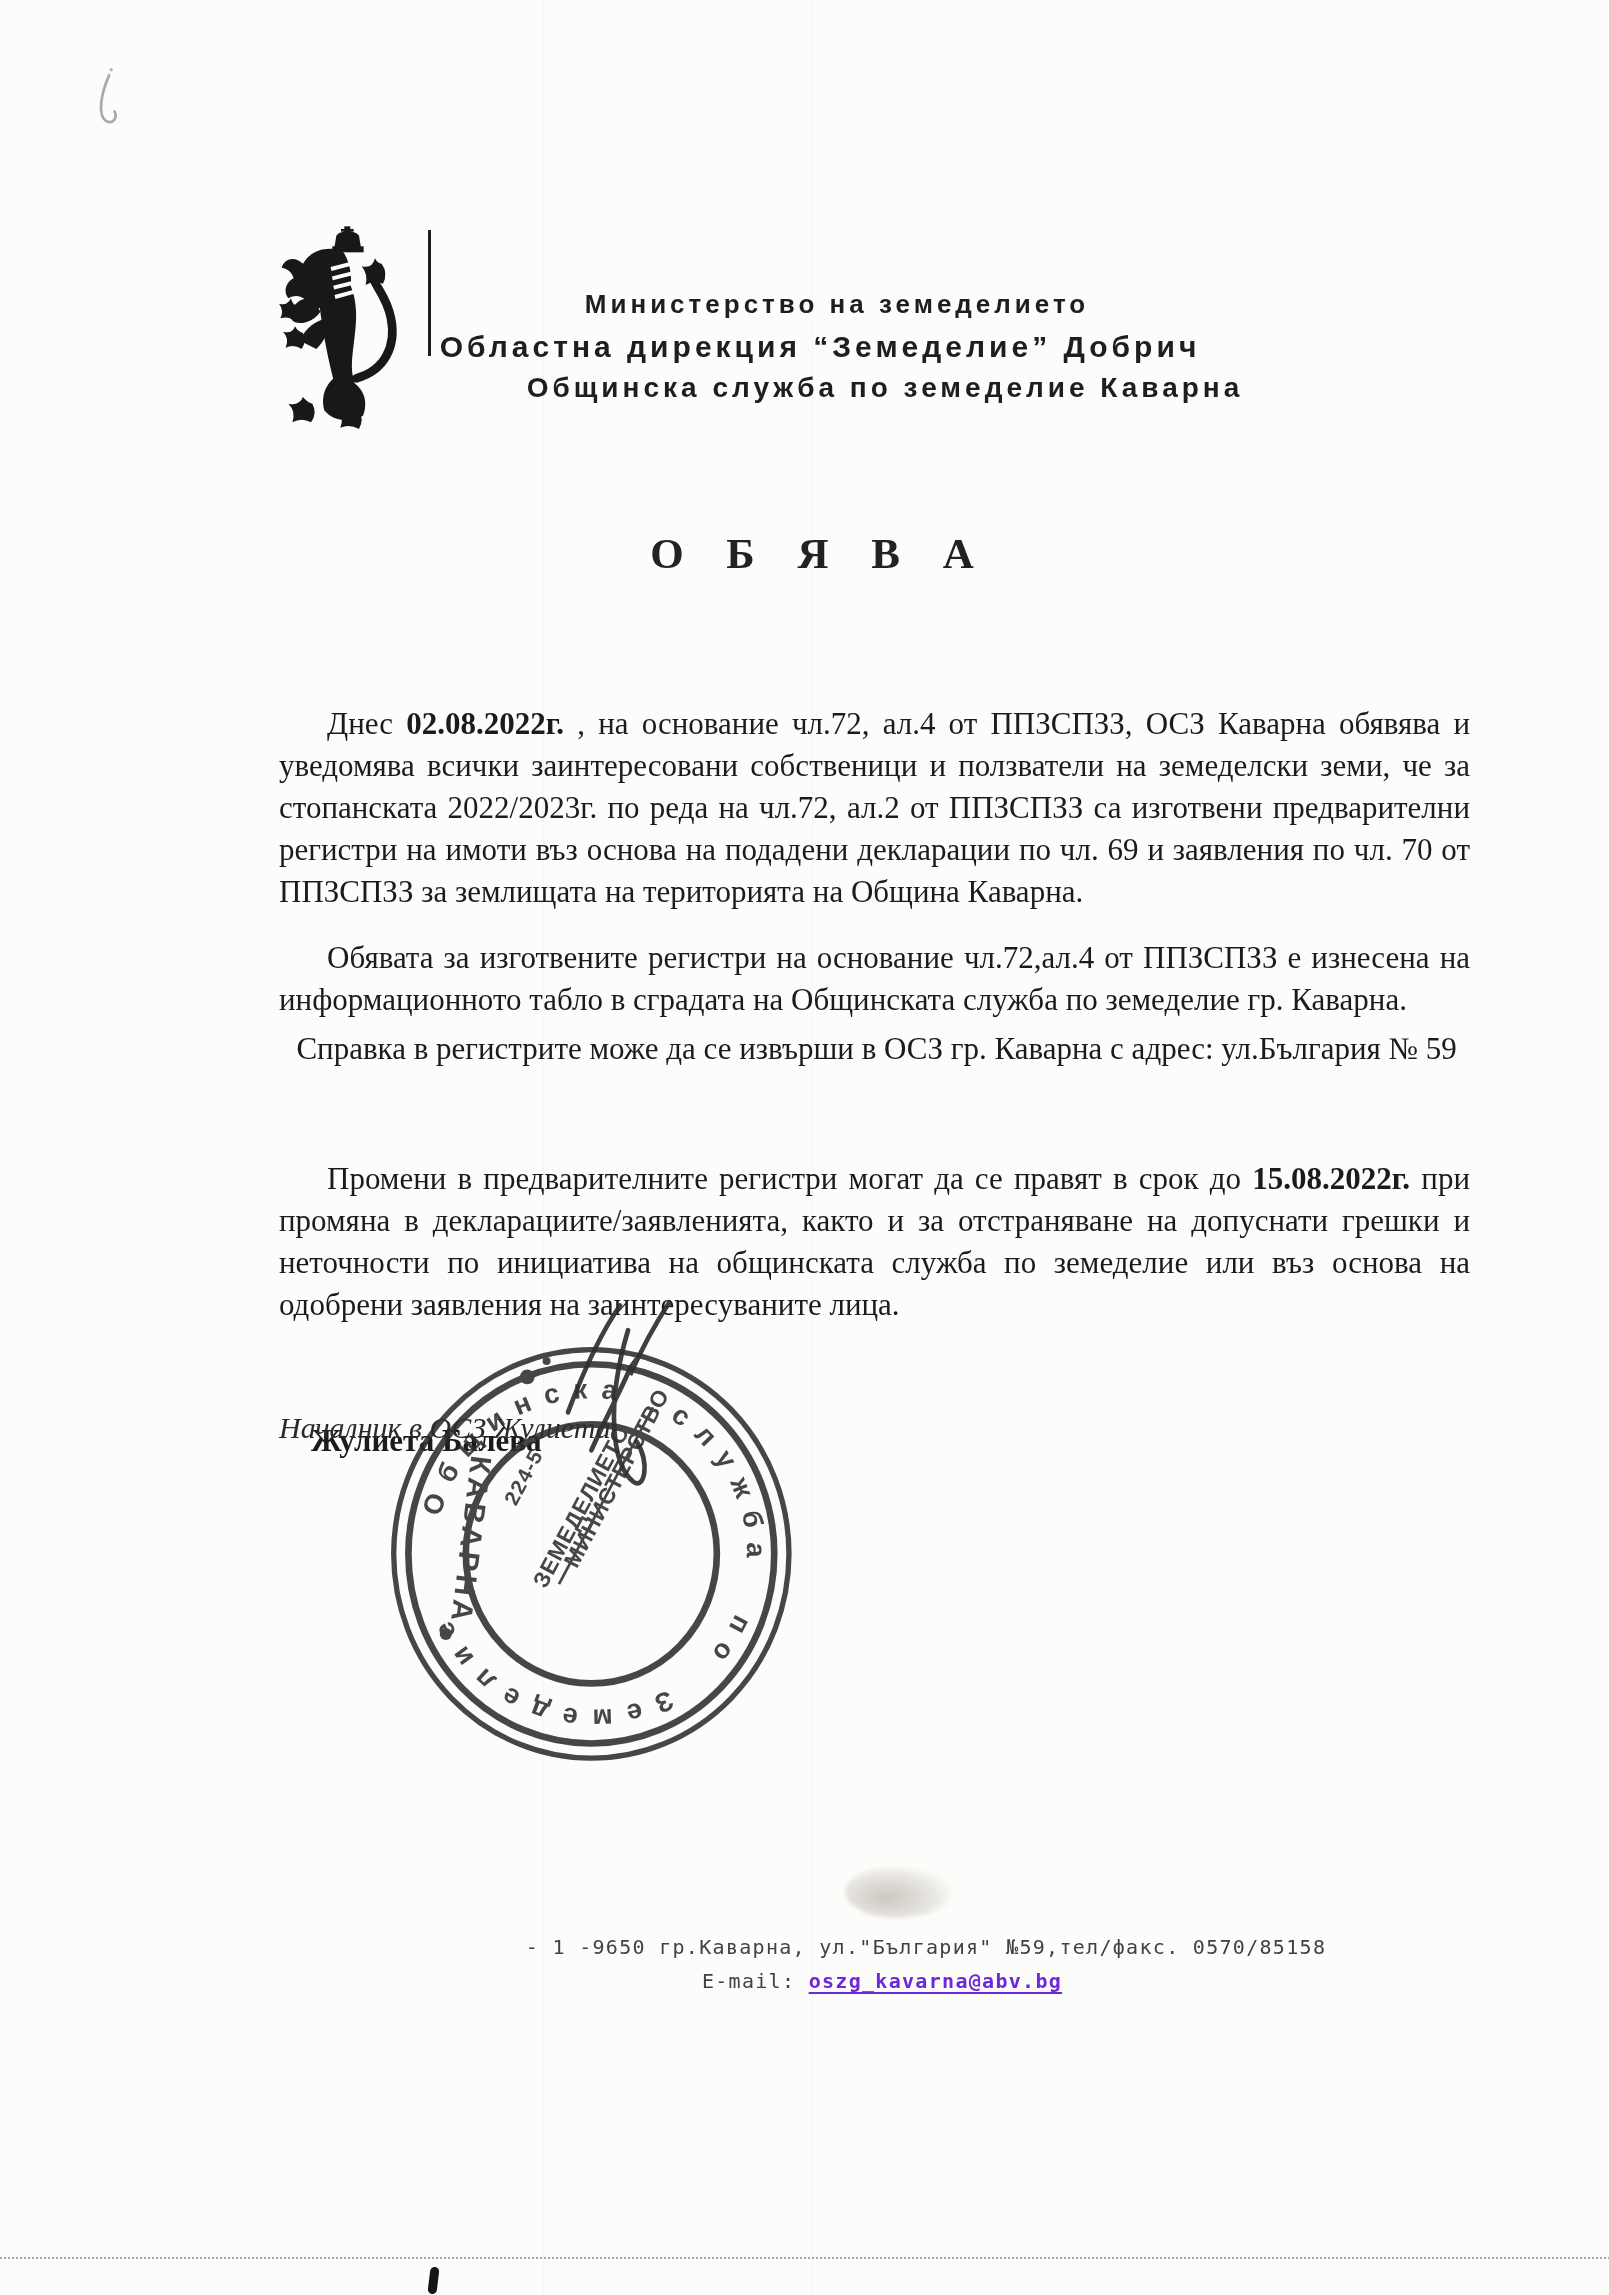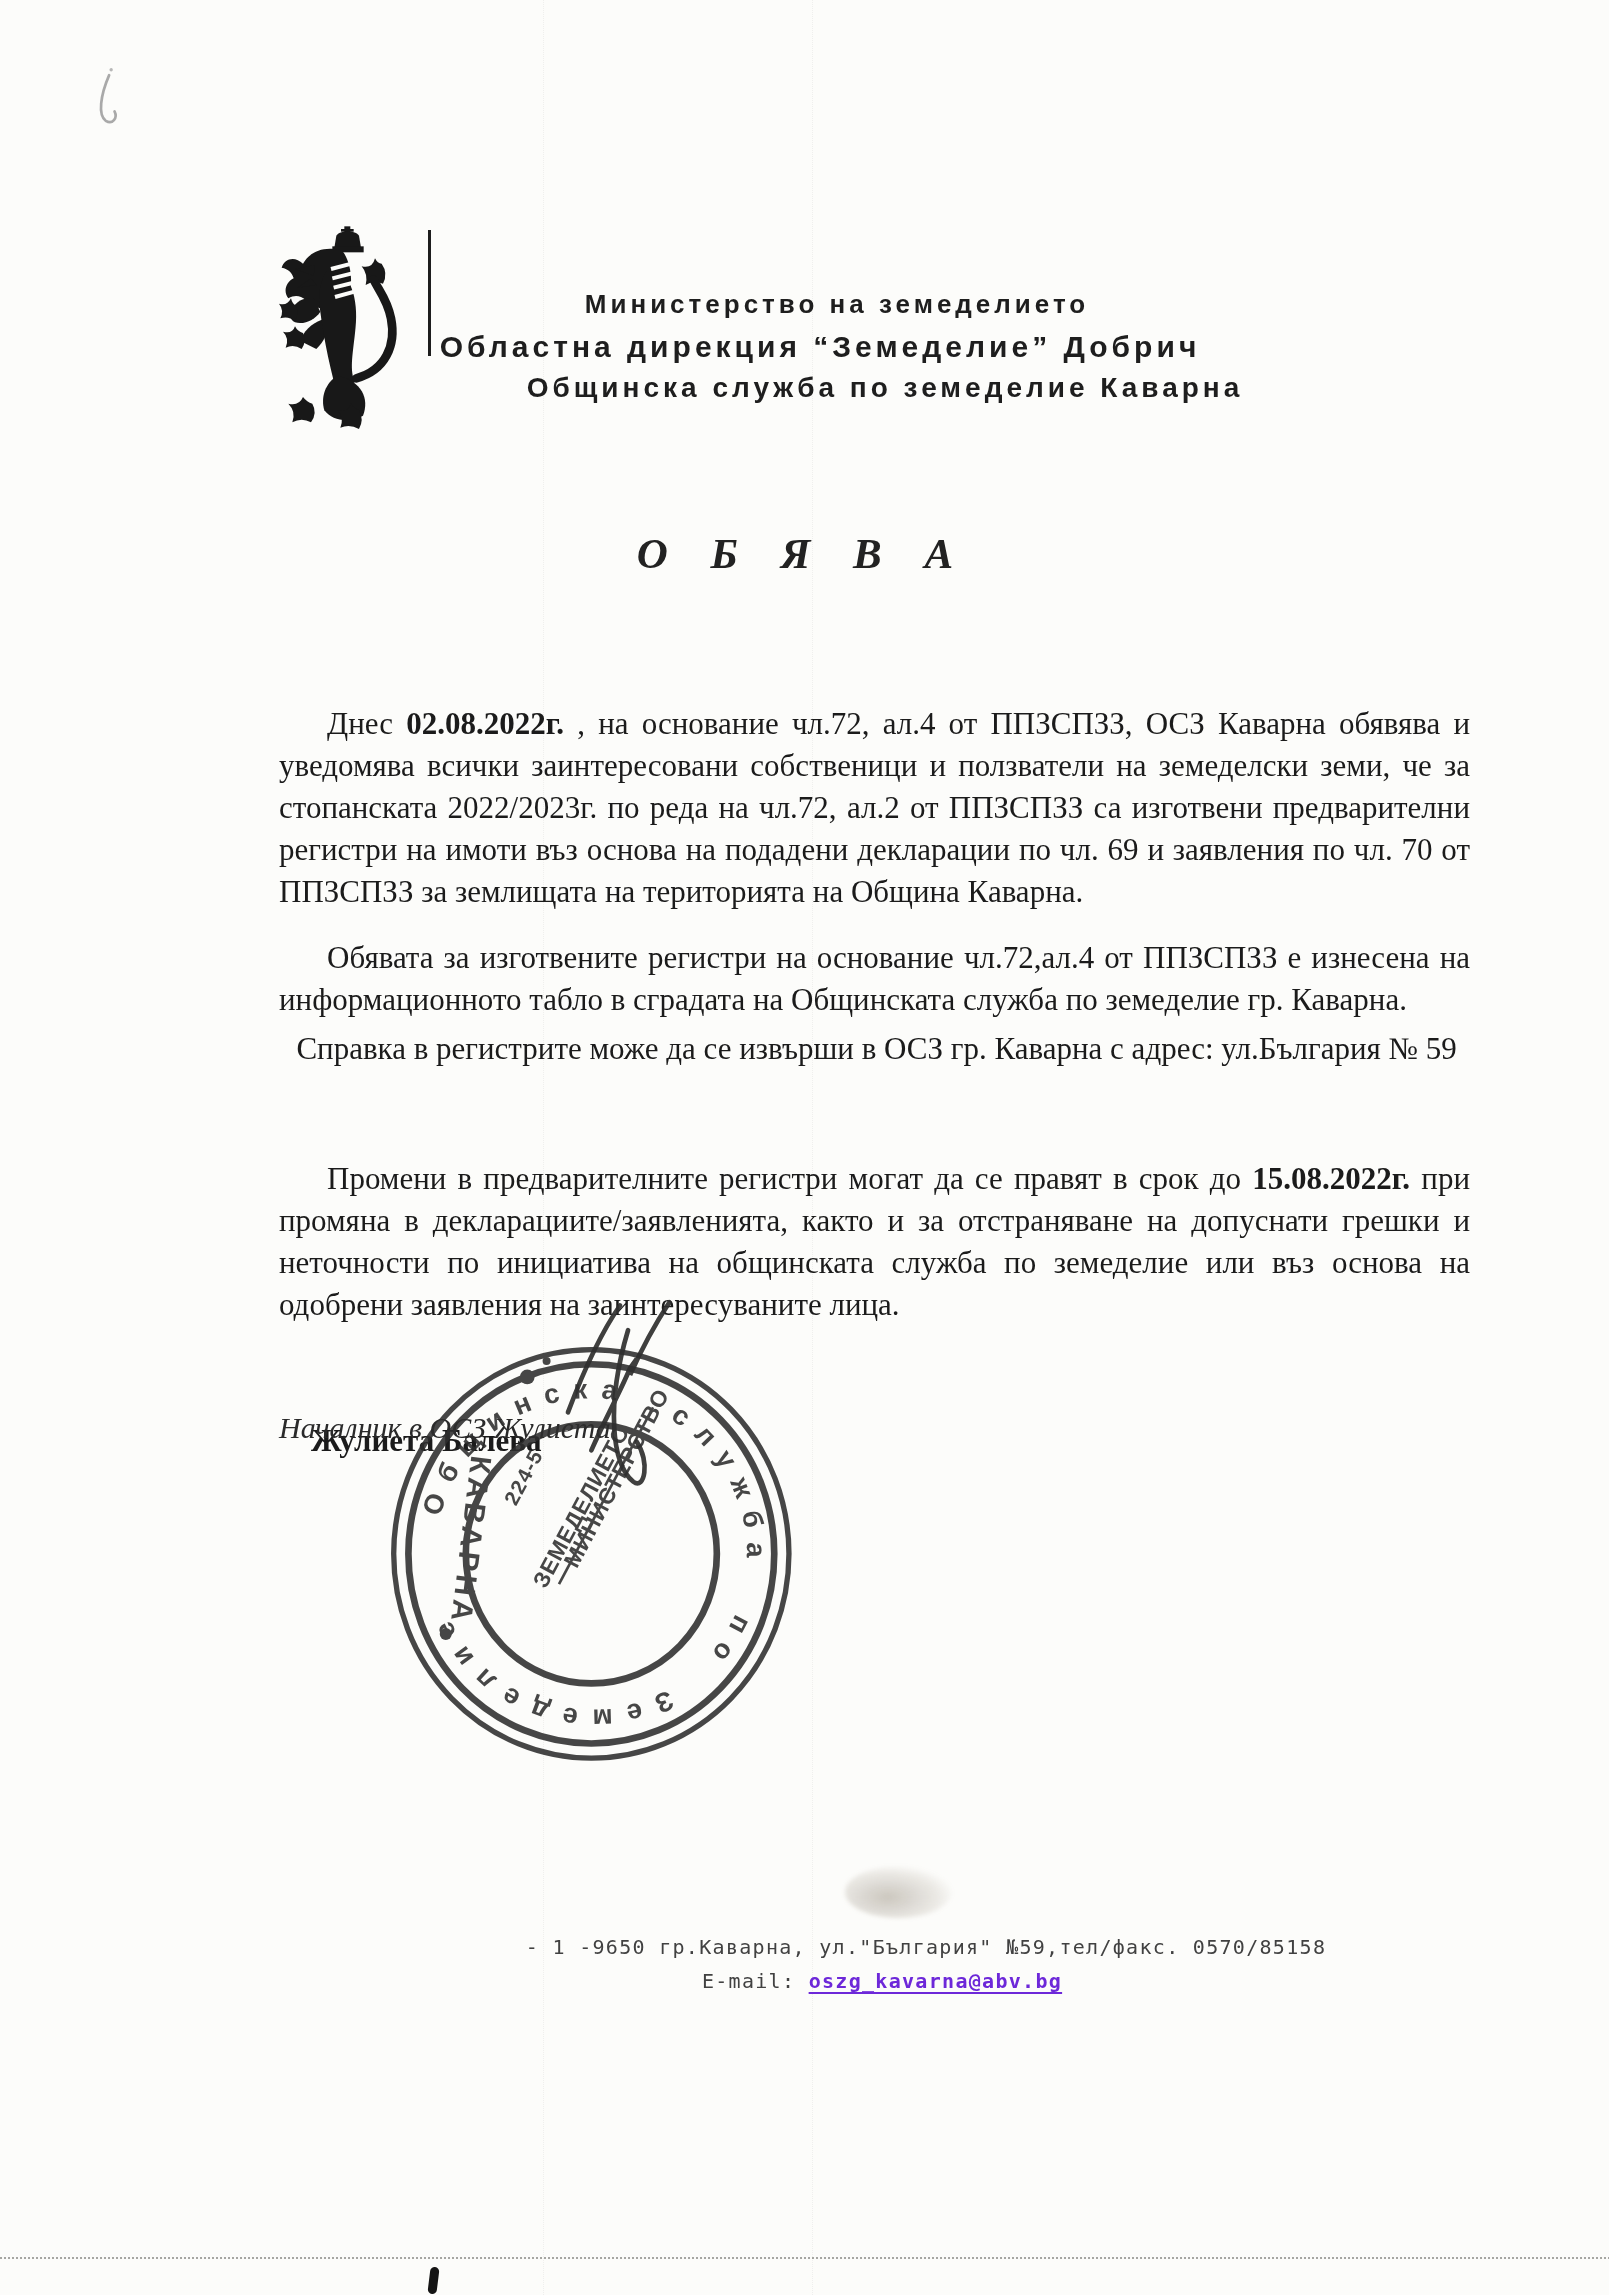--- a/index.html
+++ b/index.html
@@ -111,21 +111,21 @@
       <line x1="90" y1="106" x2="126" y2="96"></line>
     </g>
   </svg>
 
   <div class="abs" style="left:428px;top:230px;width:3.3px;height:126px;background:#1d1d1d;"></div>
 
   <div class="hline" style="left:837px;top:289px;font-size:26px;letter-spacing:4px;">Министерство на земеделието</div>
   <div class="hline" style="left:820px;top:330px;font-size:30px;letter-spacing:4px;">Областна дирекция “Земеделие” Добрич</div>
   <div class="hline" style="left:885px;top:372px;font-size:28px;letter-spacing:4px;">Общинска служба по земеделие Каварна</div>
 
-  <div class="doc-title" style="left:803px;top:529px;font-style:italic;">О Б Я В А</div>
+  <div class="doc-title" style="left:820px;top:529px;">О Б Я В А</div>
 
   <div class="para" style="top:703px;"><span>Днес </span><b>02.08.2022г.</b><span> , на основание чл.72, ал.4 от ППЗСПЗЗ, ОСЗ Каварна обявява и уведомява всички заинтересовани собственици и ползватели на земеделски земи, че за стопанската 2022/2023г. по реда на чл.72, ал.2 от ППЗСПЗЗ са изготвени предварителни регистри на имоти въз основа на подадени декларации по чл. 69 и заявления по чл. 70 от ППЗСПЗЗ за землищата на територията на Община Каварна.</span></div>
 
   <div class="para" style="top:937px;">Обявата за изготвените регистри на основание чл.72,ал.4 от ППЗСПЗЗ е изнесена на информационното табло в сградата на Общинската служба по земеделие гр. Каварна.</div>
 
   <div class="para single" style="top:1028px;">Справка в регистрите може да се извърши в ОСЗ  гр. Каварна с адрес: ул.България № 59</div>
 
   <div class="para" style="top:1158px;"><span>Промени в предварителните регистри могат да се правят в срок до </span><b>15.08.2022г.</b><span> при промяна в декларациите/заявленията, както и за отстраняване на допуснати грешки и неточности по инициатива на общинската служба по земеделие или въз основа на одобрени заявления на заинтересуваните лица.</span></div>
 
   <div class="sig-name">Жулиета Балева</div>

